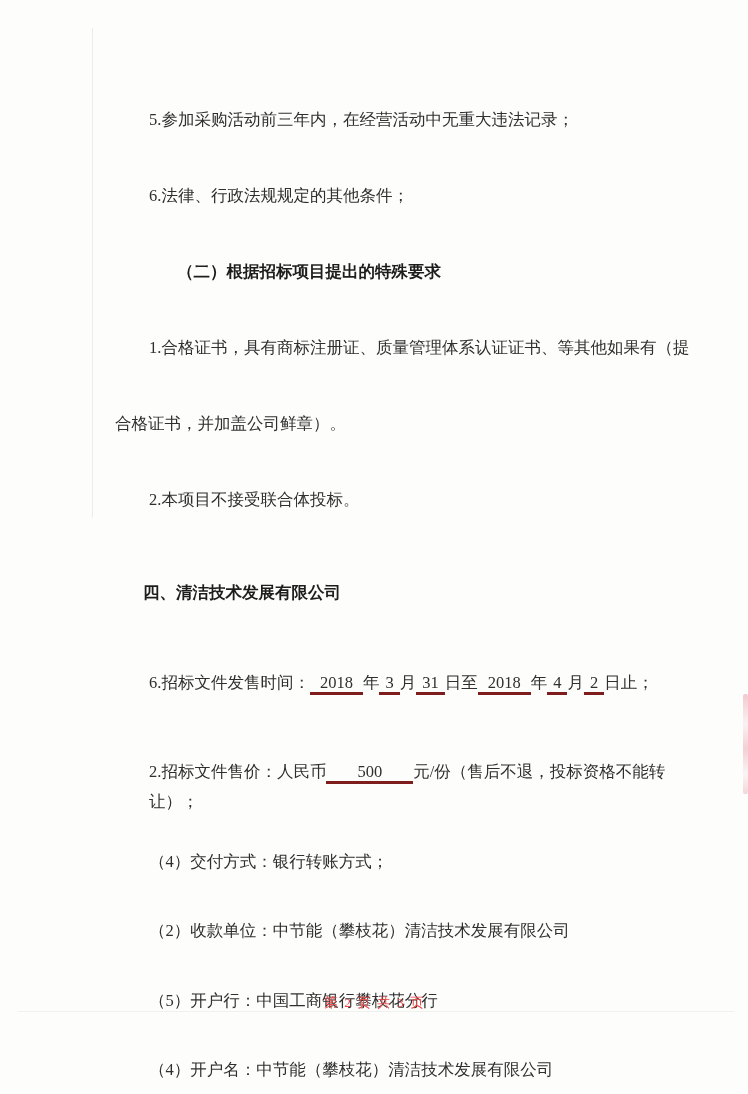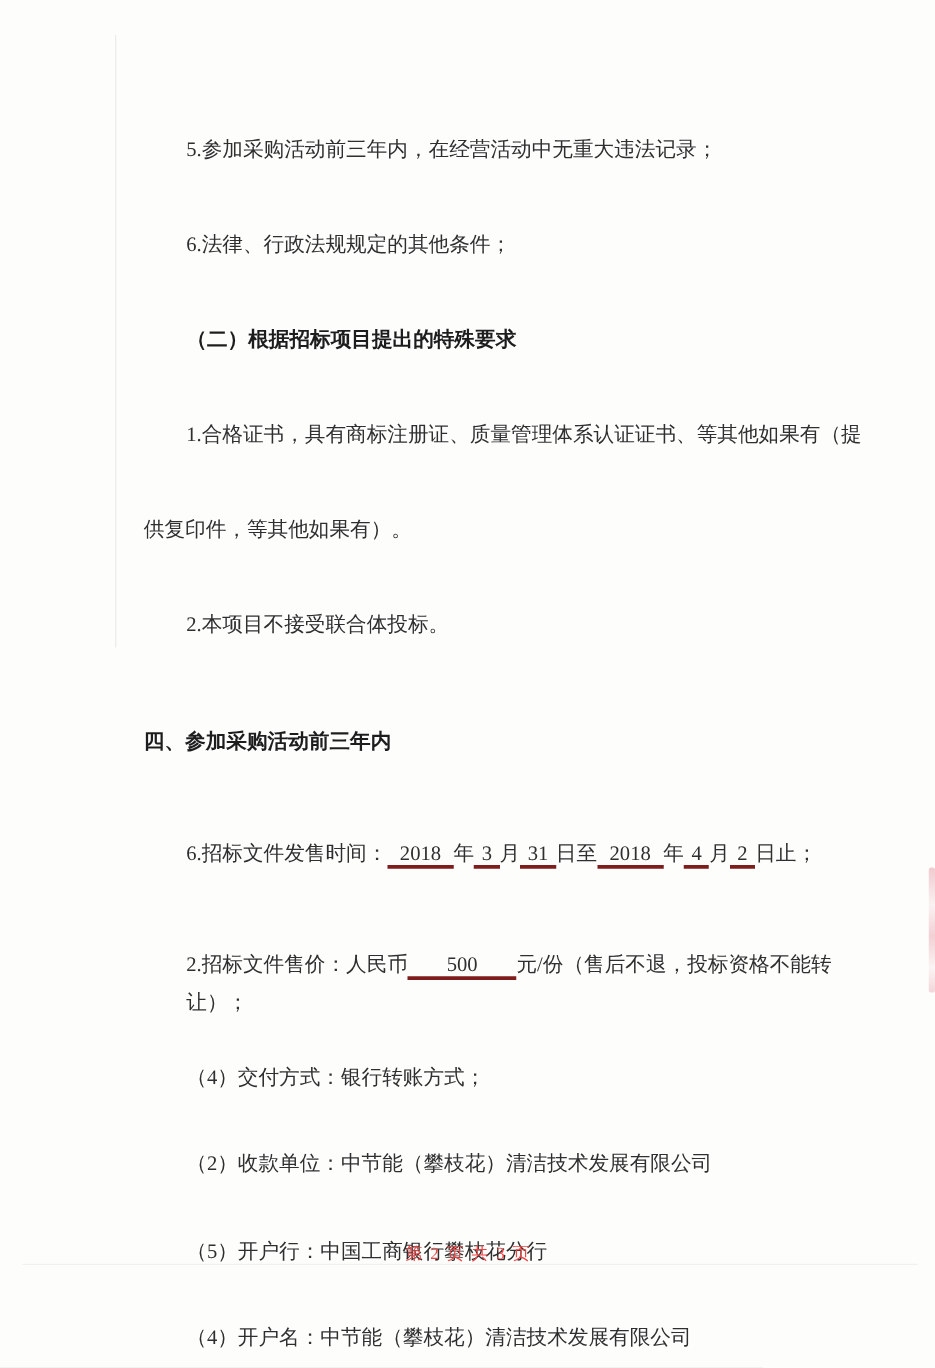--- a/index.html
+++ b/index.html
@@ -16,21 +16,21 @@
   .content {
     position:absolute;
     left:115px; top:42px;
     width:578px;
     font-size:16.5px;
   }
   .line { display:block; }
   .lA { line-height:36px; height:36px; }
   .lB { line-height:29.5px; height:29.5px; }
   .ind { padding-left:34px; }
-  .b { font-weight:bold; color:#1d1d1d; }
+  .b { font-weight:bold; color:#1d1d1d;margin-left:28px; }
   .u { border-bottom:3px solid #7f1d1d; }
   .px6  { padding:0 6px; }
   .px10 { padding:0 10px; }
   .px16 { padding:0 31px; }
   .footer {
     position:absolute;
     left:0; right:0; top:994px;
     text-align:center;
     font-size:13.5px;
     color:#ef4444;
@@ -66,24 +66,24 @@
   <div class="v-line"></div>
   <div class="pink-mark"></div>
   <div class="h-line"></div>
 
   <div class="content">
 
     <div class="line lA ind">5.参加采购活动前三年内，在经营活动中无重大违法记录；</div>
     <div class="line lA ind">6.法律、行政法规规定的其他条件；</div>
     <div class="line lA ind b">（二）根据招标项目提出的特殊要求</div>
     <div class="line lA ind">1.合格证书，具有商标注册证、质量管理体系认证证书、等其他如果有（提</div>
-    <div class="line lA">供复印件，等其他如果有）。</div>
+    <div class="line lA">合格证书，并加盖公司鲜章）。</div>
     <div class="line lA ind">2.本项目不接受联合体投标。</div>
 
-    <div class="line lB b">四、参加采购活动前三年内</div>
+    <div class="line lB b">四、清洁技术发展有限公司</div>
 
     <div class="line lB ind"><span>6.招标文件发售时间：</span><span class="u px10">2018</span><span>年</span><span class="u px6">3</span><span>月</span><span class="u px6">31</span><span>日至</span><span class="u px10">2018</span><span>年</span><span class="u px6">4</span><span>月</span><span class="u px6">2</span><span>日止；</span></div>
 
     <div class="line lB ind"><span>2.招标文件售价：人民币</span><span class="u px16">500</span><span>元/份（售后不退，投标资格不能转让）；</span></div>
 
     <div class="line lB ind">（4）交付方式：银行转账方式；</div>
     <div class="line lB ind">（2）收款单位：中节能（攀枝花）清洁技术发展有限公司</div>
     <div class="line lB ind">（5）开户行：中国工商银行攀枝花分行</div>
     <div class="line lB ind">（4）开户名：中节能（攀枝花）清洁技术发展有限公司</div>
     

